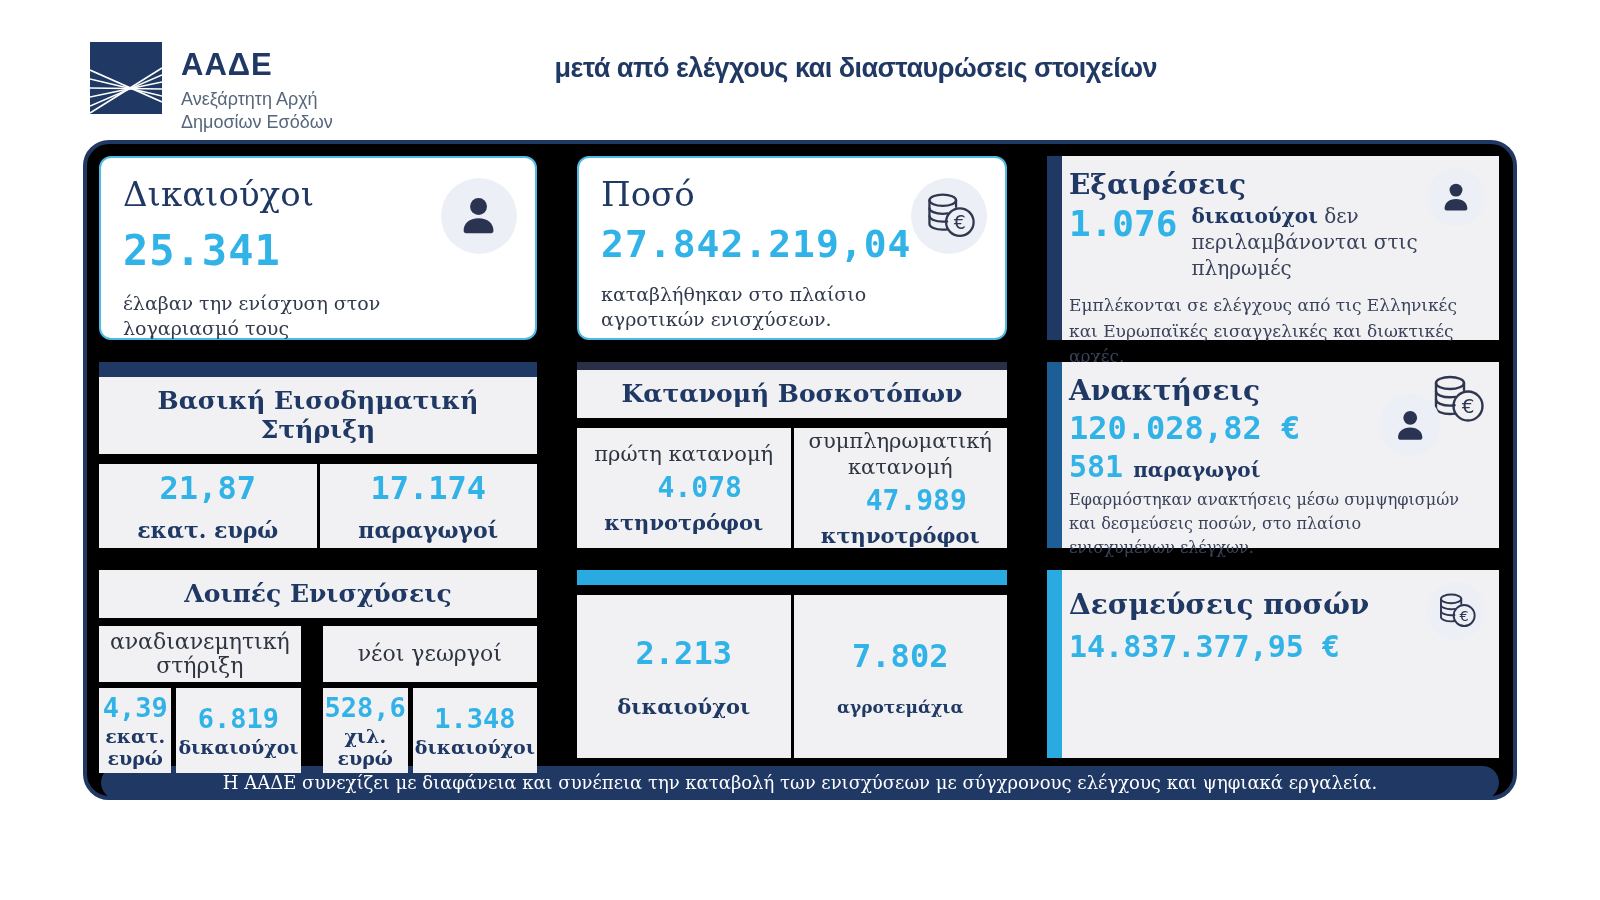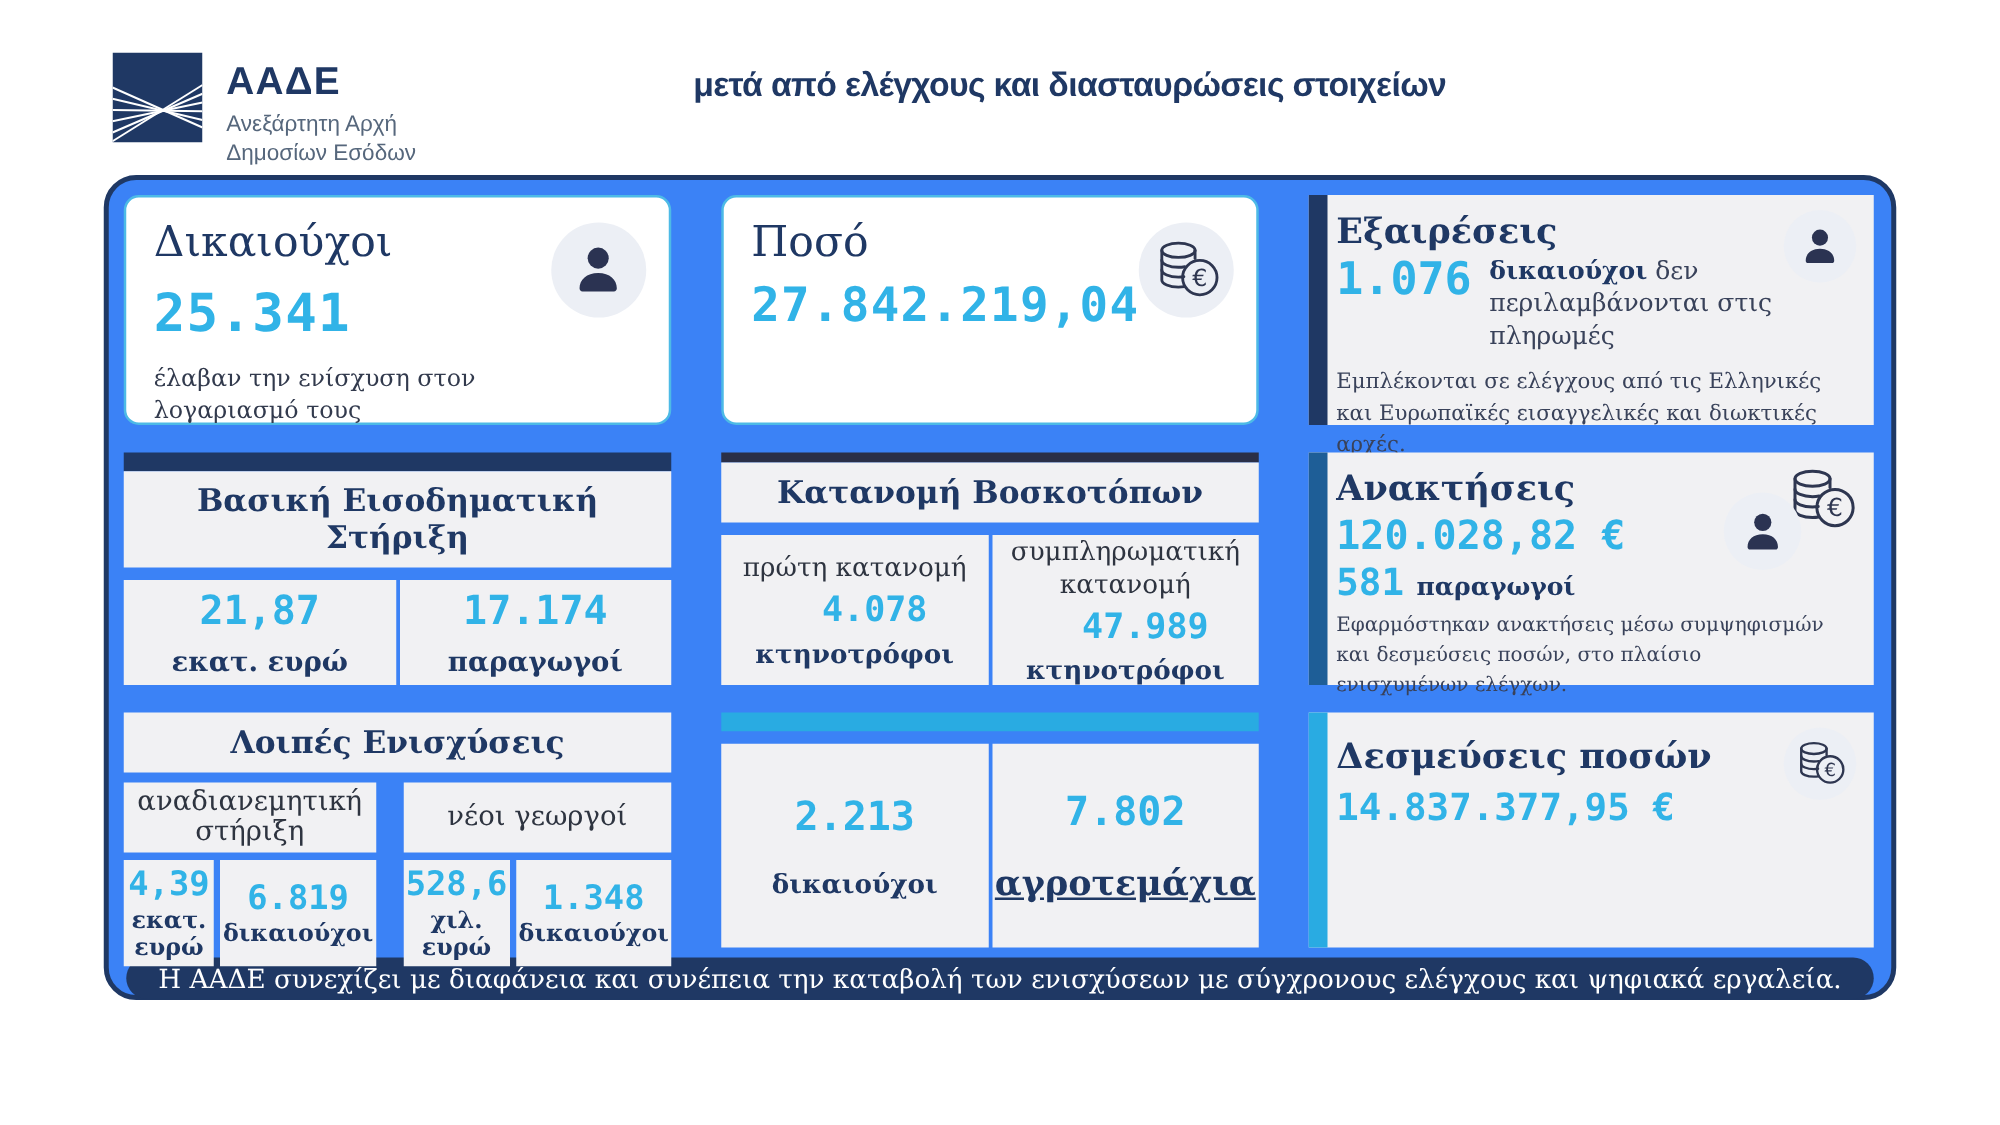--- a/index.html
+++ b/index.html
@@ -14,21 +14,21 @@
                   font-size:31px; letter-spacing:1px; color:#1F3864; }
   .logo-sub { margin-top:5px; font-family:"Liberation Sans", sans-serif;
               font-size:18px; line-height:1.3; color:#56677C; }
   .main-title { position:absolute; right:112px; top:44px; text-align:right; color:#1F3864;
                 font-family:"Liberation Sans", sans-serif; font-weight:bold; }
   .main-title .t1 { font-size:31px; letter-spacing:-0.5px; }
   .main-title .t2 { font-size:27px; margin-top:9px; letter-spacing:-0.5px; }
 
   
   .frame { position:absolute; left:83px; top:140px; width:1434px; height:660px;
-           border:4px solid #1F3864; border-radius:26px; background:#3b82f6; }
+           border:4px solid #1F3864; border-radius:26px; background:#000000; }
   .grid { display:grid; grid-template-columns:438px 430px 452px;
           grid-template-rows:184px 186px 188px; gap:22px 40px; padding:12px 0 0 12px; }
 
   
   .kcard { position:relative; background:#fff; border:2px solid #4DBAE6; border-radius:12px;
            padding:16px 22px; }
   .kcard .ktitle { font-size:34px; color:#1F3864; }
   .num { font-family:"DejaVu Sans Mono", monospace; font-weight:bold; color:#31B3E7; }
   .kcard .kvalue { font-size:42px; margin-top:12px; letter-spacing:1px; }
   .kcard.amount .kvalue { font-size:38px; margin-top:8px; }
@@ -86,21 +86,21 @@
                  line-height:1.1; padding:2px 6px; }
   .group-stats { display:flex; gap:5px; margin-top:6px; flex:1; }
   .mini { flex:1; background:#F1F1F3; display:flex; flex-direction:column; align-items:center;
           justify-content:center; text-align:center; padding:4px 2px; }
   .mini .num { font-size:27px; }
   .mini .mlabel { font-size:19px; font-weight:bold; color:#1F3864; margin-top:2px; }
 
   
   .footer-pill { margin:8px 14px 0 14px; height:33px; background:#1F3864; border-radius:17px;
                  display:flex; align-items:center; justify-content:center; }
-  .footer-pill span { color:#ffffff; font-size:21px; }
+  .footer-pill span { color:#ffffff; font-size:18px; }
 </style>
 </head>
 <body>
 
 <div class="page">
 
   <div class="logo-box">
     <svg viewBox="0 0 72 72" width="72" height="72">
       <rect width="72" height="72" fill="#1F3864"></rect>
       <g stroke="#ffffff" stroke-width="1.6">
@@ -135,20 +135,21 @@
           <svg viewBox="0 0 24 24" fill="#2B3352">
             <circle cx="12" cy="7.4" r="4.3"></circle>
             <path d="M12 13.4c-4.7 0-7.6 2.7-7.6 6.3 0 .7.5 1.3 1.2 1.3h12.8c.7 0 1.2-.6 1.2-1.3 0-3.6-2.9-6.3-7.6-6.3z"></path>
           </svg>
         </div>
       </div>
 
       <div class="kcard amount">
         <div class="ktitle">Ποσό</div>
         <div class="kvalue num">27.842.219,04</div>
+        <div class="kdesc">καταβλήθηκαν στο πλαίσιο αγροτικών ενισχύσεων.</div>
         <div class="icon-circle coin-circle">
           <svg viewBox="0 0 64 64">
             <g fill="none" stroke="#2E3650" stroke-width="2.4" stroke-linecap="round">
               <ellipse cx="25" cy="15" rx="14" ry="6"></ellipse>
               <path d="M11 15 v25 c0 3.3 6.3 6 14 6 1.8 0 3.5-.15 5-.4"></path>
               <path d="M39 15 v7"></path>
               <path d="M11 23.3 c0 3.3 6.3 6 14 6 1.9 0 3.7-.16 5.3-.45"></path>
               <path d="M11 31.6 c0 3.3 6.3 6 14 6 1.6 0 3.2-.12 4.6-.33"></path>
               <circle cx="43" cy="38" r="14.5"></circle>
             </g>
@@ -271,21 +272,21 @@
 
       <div class="section">
         <div class="sec-bar cyan"></div>
         <div class="sec-body">
           <div class="stat-box">
             <div class="num">2.213</div>
             <div class="slabel" style="margin-top:22px; font-size:21px;">δικαιούχοι</div>
           </div>
           <div class="stat-box">
             <div class="num">7.802</div>
-            <div class="slabel" style="margin-top:22px; font-size:28px;text-decoration:underline;">αγροτεμάχια</div>
+            <div class="slabel" style="margin-top:22px; font-size:17px;">αγροτεμάχια</div>
           </div>
         </div>
       </div>
 
       <div class="icard bar-cyan">
         <div class="ititle" style="margin-top:6px;">Δεσμεύσεις ποσών</div>
         <div class="com-value num">14.837.377,95 €</div>
         <div class="icon-circle small coin-circle">
           <svg viewBox="0 0 64 64">
             <g fill="none" stroke="#2E3650" stroke-width="2.6" stroke-linecap="round">

